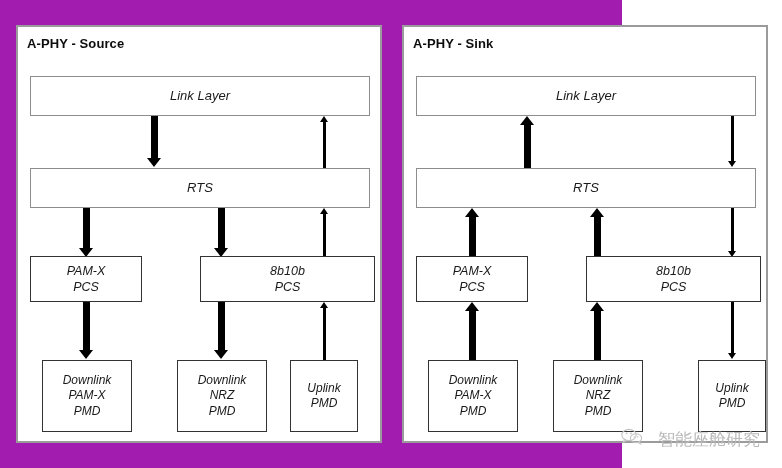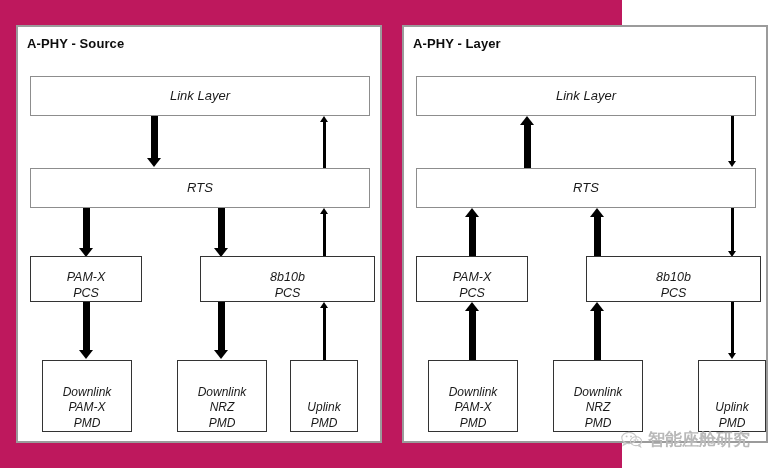--- a/index.html
+++ b/index.html
@@ -11,21 +11,21 @@
     width: 782px;
     height: 468px;
     font-family: "Liberation Sans", sans-serif;
     position: relative;
     overflow: hidden;
   }
   #canvas {
     position: relative;
     width: 622px;
     height: 468px;
-    background: #be185d;
+    background: #a21caf;
   }
   .panel {
     position: absolute;
     border: 2px solid #9b9b9b;
     background: #ffffff;
     box-sizing: border-box;
   }
   .panel-title {
     position: absolute;
     font-weight: bold;
@@ -44,21 +44,20 @@
     justify-content: center;
     color: #1a1a1a;
     line-height: 1.28;
     text-align: center;
   }
   .node.thin {
     border: 1px solid #8d8d8d;
   }
   .node.dark {
     border: 1px solid #333333;
-    justify-content: flex-end;
   }
   .node .ln {
     display: block;
     white-space: nowrap;
     font-style: italic;
   }
   .fs13 { font-size: 13px; }
   .fs12 { font-size: 12.5px; }
   .fs115 { font-size: 12px; }
 
@@ -95,29 +94,28 @@
   .head.up.sm {
     border-left-width: 4px;
     border-right-width: 4px;
     border-bottom-width: 6px;
   }
 
   
   .watermark {
     position: absolute;
     display: flex;
-    align-items: center;
-    gap: 5px;
+    align-items: flex-start;
+    gap: 15px;
     color: #b9b9b9;
     font-size: 17px;
     font-family: "DejaVu Sans", sans-serif;
     white-space: nowrap;
     letter-spacing: 0px;
     user-select: none;
-    font-weight: bold;
   }
   .wm-logo {
     display: inline-block;
     width: 22px;
     height: 17px;
   }
 </style>
 </head>
 <body>
 
@@ -195,21 +193,21 @@
     <span class="ln">NRZ</span>
     <span class="ln">PMD</span>
   </div>
 
   <div class="node dark fs115" style="left:290px; top:360px; width:68px; height:72px;">
     <span class="ln">Uplink</span>
     <span class="ln">PMD</span>
   </div>
 
   <div class="panel" style="left:402px; top:25px; width:366px; height:418px;"></div>
-  <div class="panel-title" style="left:413px; top:36px;">A-PHY - Layer</div>
+  <div class="panel-title" style="left:413px; top:36px;">A-PHY - Sink</div>
 
   <div class="node thin fs13" style="left:416px; top:76px; width:340px; height:40px;">
     <span class="ln">Link Layer</span>
   </div>
 
   <div class="arrow" style="left:520px; top:116px; width:14px; height:52px;">
     <div class="shaft" style="left:4px; top:8px; width:7px; height:44px;"></div>
     <div class="head up" style="left:0px; top:0px;"></div>
   </div>
 

